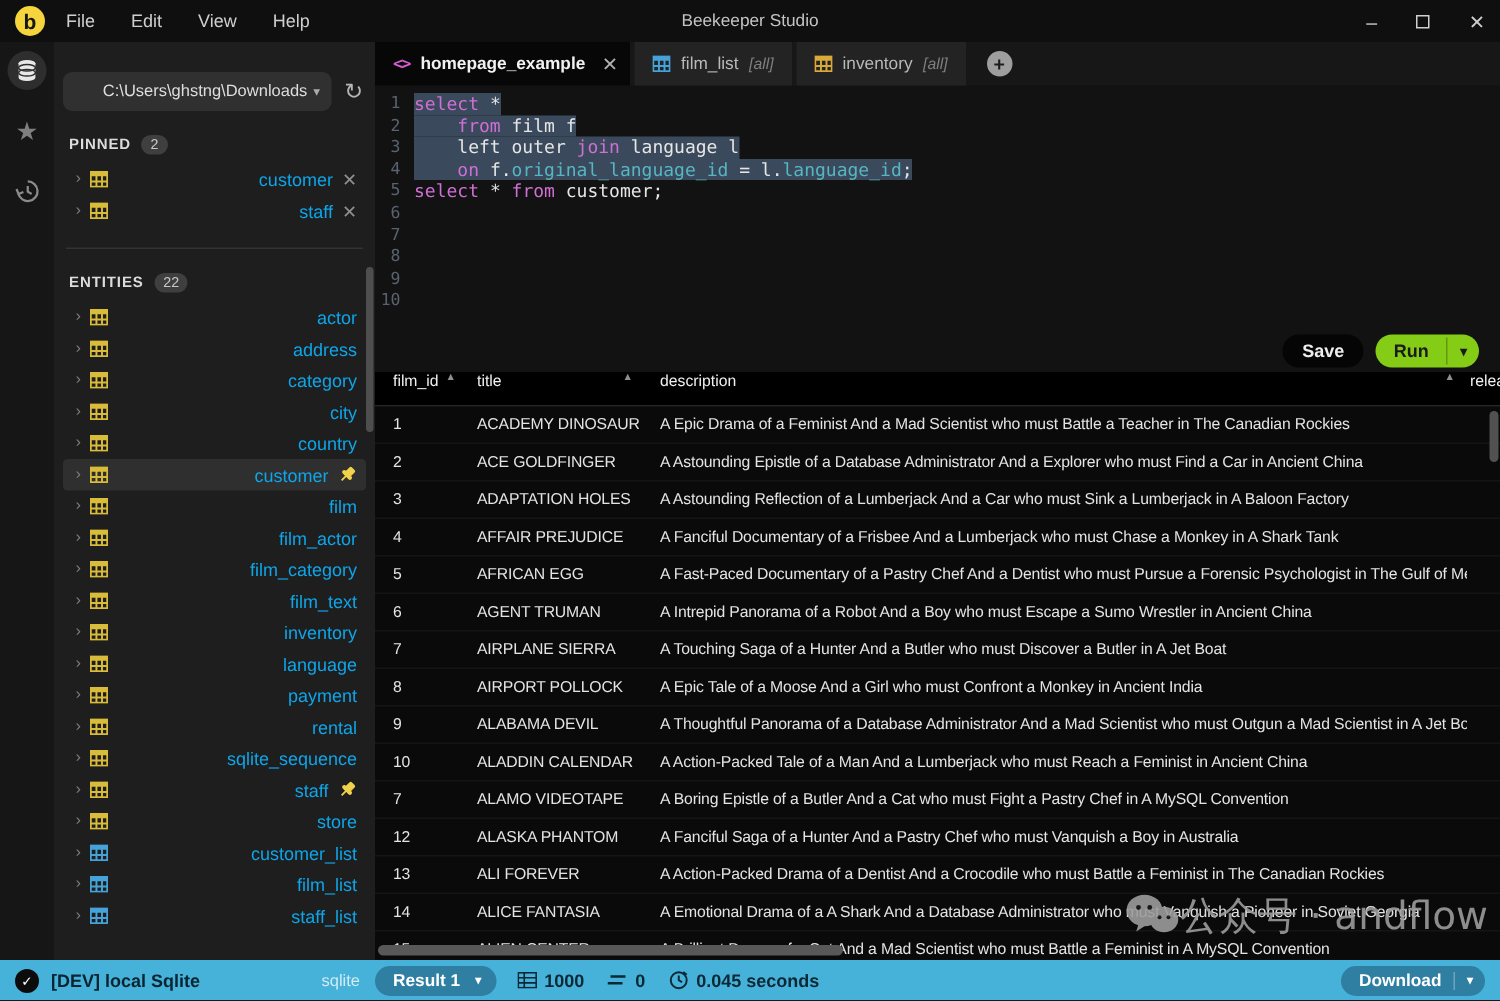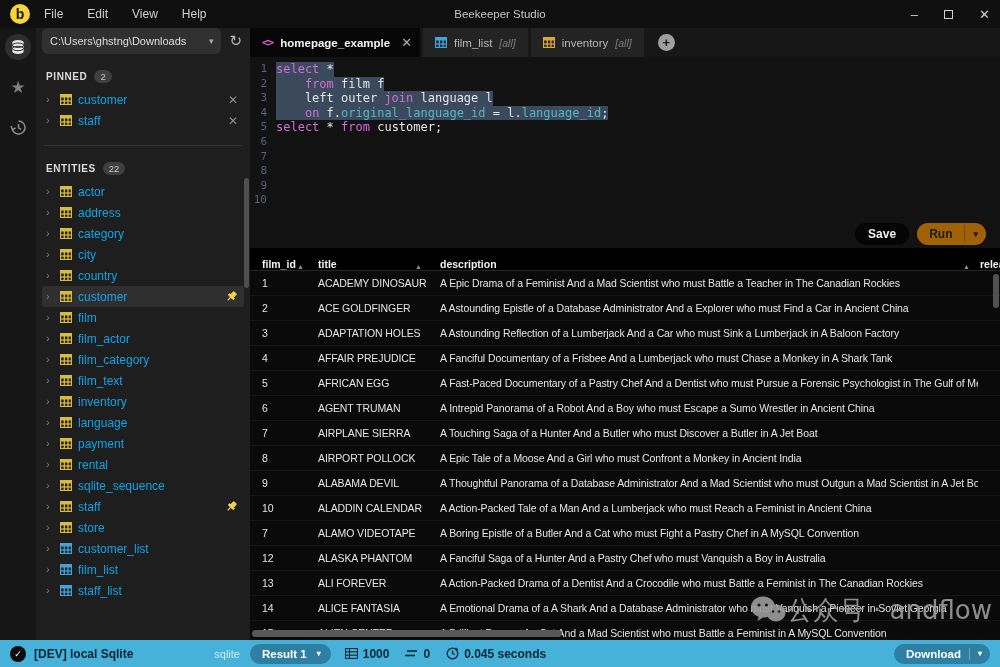--- a/index.html
+++ b/index.html
@@ -26,21 +26,21 @@
   .middle { position:absolute; top:28px; bottom:27px; left:0; right:0; display:flex; }
   
   .rail { width:36px; background:#161616; display:flex; flex-direction:column;
     align-items:center; padding-top:6px; gap:14px; flex:none; }
   .rail-btn { width:26px; height:26px; border-radius:50%; display:flex;
     align-items:center; justify-content:center; color:#8b8b8b; }
   .rail-btn.active { background:#2e2e2e; color:#e8e8e8; }
   .star-glyph { font-size:17px; color:#7f7f7f; }
   
   .sidebar { width:214px; background:#1e1e1e; flex:none; position:relative;
-    padding:0 6px 0 6px; overflow:hidden; }
+    padding:20px 6px 0 6px; overflow:hidden;text-align:right; }
   .conn-row { display:flex; align-items:center; gap:6px; }
   .conn-select { flex:1; height:26px; background:#303030; border-radius:6px;
     display:flex; align-items:center; padding:0 8px; gap:4px; min-width:0; }
   .conn-path { flex:1; font-size:11px; color:#dedede; white-space:nowrap;
     overflow:hidden; }
   .caret { font-size:9px; color:#aaa; flex:none; }
   .refresh { color:#b5b5b5; font-size:15px; flex:none; padding:0 2px; }
   .filter-box { margin-top:8px; height:24px; border:1px solid #3d3d3d;
     border-radius:6px; display:flex; align-items:center; padding:0 8px; }
   .filter-ph { flex:1; font-size:11px; color:#8a8a8a; }
@@ -82,30 +82,30 @@
   .line { display:flex; }
   .ln { width:26px; text-align:right; padding-right:9px; color:#59626f; flex:none; font-size:11px; }
   .lc { white-space:pre; color:#e6e6e6; }
   .sel { background:#3a4a5c; }
   .tok-kw { color:#d06fd6; }
   .tok-id { color:#56b6c2; }
   .ed-toolbar { height:28px; display:flex; align-items:center; justify-content:flex-end;
     gap:8px; padding-right:14px; flex:none; }
   .btn-save { background:#050505; color:#ededed; font-size:12px; font-weight:bold;
     padding:4px 13px; border-radius:14px; border:none; }
-  .btn-run { background:#a16207; color:#1b1b1b; font-size:12px; font-weight:bold;
+  .btn-run { background:#84cc16; color:#1b1b1b; font-size:12px; font-weight:bold;
     border-radius:14px; display:flex; align-items:center; overflow:hidden; border:none; padding:0;}
   .btn-run .run-main { padding:4px 12px; }
   .btn-run .run-caret { padding:4px 8px; border-left:1px solid rgba(0,0,0,.25); font-size:9px; }
   
   .results { flex:1; background:#0a0a0a; position:relative; overflow:hidden;
     display:flex; flex-direction:column; }
   .thead { height:23px; background:#000; border-bottom:1px solid #262626;
     display:flex; flex:none; }
-  .th { display:flex; align-items:flex-end; font-size:10.5px; font-weight:bold;
+  .th { display:flex; align-items:flex-start; font-size:10.5px; font-weight:normal;
     color:#f0f0f0; overflow:hidden; white-space:nowrap; }
   .th .sort { margin-left:auto; color:#8f8f8f; font-size:7px; padding-right:8px; }
   .c1 { width:62px; padding-left:12px; flex:none; }
   .c2 { width:118px; padding-left:6px; flex:none; }
   .c3 { flex:1; padding-left:10px; min-width:0; }
   .c4 { width:22px; flex:none; padding-left:2px; }
   .trow { height:25px; display:flex; align-items:center; flex:none;
     border-bottom:1px solid #151515; }
   .td { font-size:10.5px; color:#e4e4e4; white-space:nowrap; overflow:hidden;
     letter-spacing:-0.1px; }

